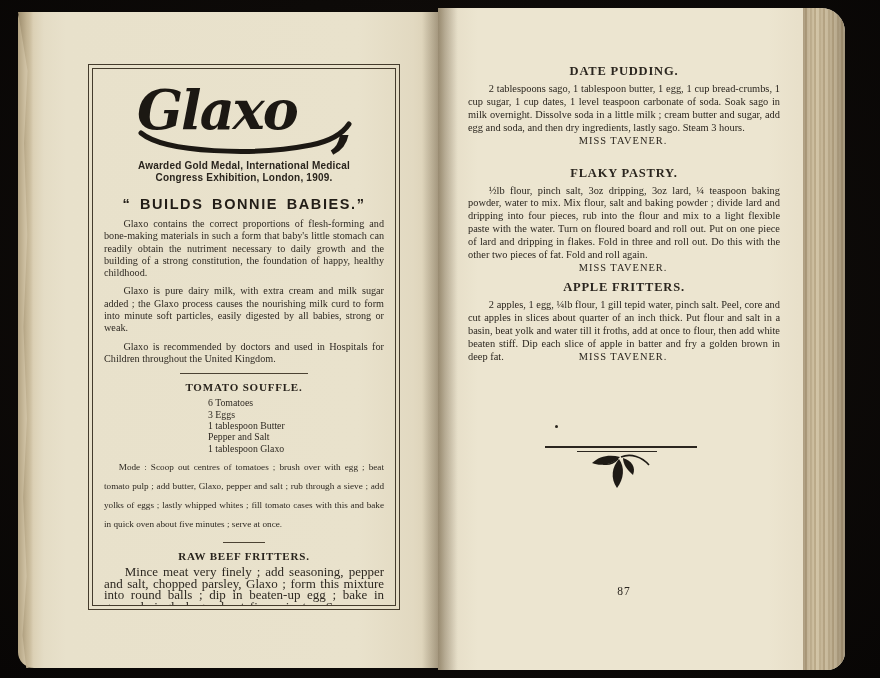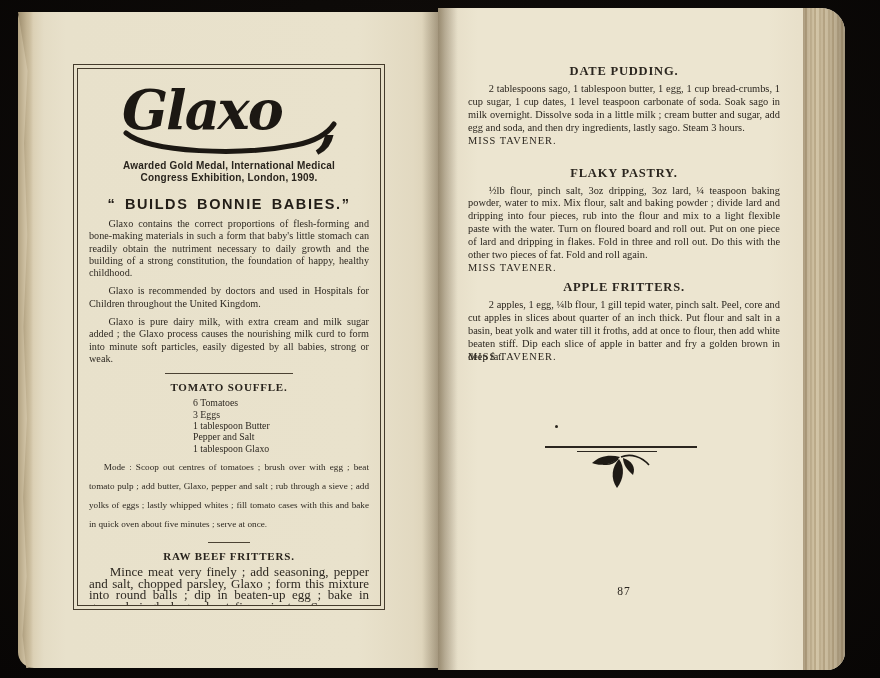--- a/index.html
+++ b/index.html
@@ -9,21 +9,21 @@
   .page-left{position:absolute;left:18px;top:12px;width:420px;height:656px;
     border-radius:6px 0 0 16px;
     background:linear-gradient(90deg,#b3a382 0px,#cdbfa1 7px,#dcd1b6 16px,#e4dcc5 26px,#e8e1cb 48px,#e9e2cc 340px,#e2d9c1 395px,#d8cdb2 420px);
     border-right:1px solid rgba(45,33,18,.55);}
   .page-left::before{content:'';position:absolute;left:0;top:0;bottom:0;width:15px;
     background:linear-gradient(90deg,#9c8c6c,#c3b494 60%,rgba(195,180,148,0));
     clip-path:polygon(0 0,100% 0,100% 100%,55% 100%,30% 95%,58% 86%,34% 74%,60% 62%,36% 48%,62% 34%,40% 20%,64% 9%);}
   .page-left::after{content:'';position:absolute;right:0;top:0;bottom:0;width:16px;
     background:linear-gradient(90deg,rgba(62,46,24,0),rgba(62,46,24,.33));}
 
-  .ad-box{position:absolute;left:55px;top:52px;width:312px;height:546px;box-sizing:border-box;
+  .ad-box{position:absolute;left:70px;top:52px;width:312px;height:546px;box-sizing:border-box;
     border:1px solid #443b2c;padding:3px;}
   .ad-inner{box-sizing:border-box;height:100%;border:1px solid #443b2c;padding:8px 11px 6px;
     text-align:center;color:#2e2922;overflow:hidden;}
 
   .logo-wrap{margin:0 auto;width:258px;height:80px;}
   .award{font-family:"Liberation Sans",sans-serif;font-weight:bold;font-size:10px;line-height:12px;
     color:#29241d;letter-spacing:.2px;margin-top:3px;}
   .slogan{font-family:"Liberation Sans",sans-serif;font-weight:bold;font-size:14.5px;
     letter-spacing:1.6px;word-spacing:3px;margin-top:12px;color:#221d17;}
 
@@ -47,21 +47,21 @@
     background:linear-gradient(90deg,rgba(62,46,24,.38),rgba(62,46,24,0));}
   .fore-edge{position:absolute;right:0;top:0;bottom:0;width:42px;border-radius:0 24px 18px 0;
     background:
       linear-gradient(90deg,rgba(90,70,45,.28) 0%,rgba(90,70,45,0) 25%,rgba(70,52,30,.12) 70%,rgba(50,36,20,.3) 100%),
       repeating-linear-gradient(90deg,#cdbe9f 0 2px,#bcab8a 2px 4px,#d5c7a9 4px 7px,#c3b393 7px 9px);}
 
   .page-content{position:absolute;left:30px;top:0;width:312px;color:#2b261f;}
   .r-title{font-size:12.5px;font-weight:bold;letter-spacing:.8px;text-align:center;}
   .t1{margin-top:56px;} .t2{margin-top:18px;} .t3{margin-top:5px;font-family:Liberation Serif, serif;}
   .r-body{font-size:10.4px;line-height:12.9px;text-align:justify;text-indent:2em;margin:4px 0 0;}
-  .attribution{text-align:left;font-size:10.4px;line-height:12.9px;letter-spacing:1px;padding-right:2px;}
+  .attribution{text-align:center;font-size:10.4px;line-height:12.9px;letter-spacing:1px;padding-right:2px;}
   .attr-inline{margin-top:-12.9px;}
 
   .spec-dot{position:absolute;left:117px;top:417px;width:3px;height:3px;border-radius:50%;background:#2b261f;}
   .rule-long{position:absolute;left:107px;top:438px;width:152px;height:2px;background:#2b261f;}
   .rule-short{position:absolute;left:139px;top:443px;width:80px;height:1px;background:#2b261f;}
   .ornament{position:absolute;left:152px;top:446px;}
   .page-num{position:absolute;left:30px;top:577px;width:312px;text-align:center;font-size:11.5px;letter-spacing:1px;color:#2b261f;}
 </style>
 </head>
 <body>
@@ -81,22 +81,22 @@
         </div>
 
         <div class="award">
           <div>Awarded Gold Medal, International Medical</div>
           <div>Congress Exhibition, London, 1909.</div>
         </div>
 
         <div class="slogan">“ BUILDS BONNIE BABIES.”</div>
 
         <p class="body-par">Glaxo contains the correct proportions of flesh-forming and bone-making materials in such a form that baby's little stomach can readily obtain the nutriment necessary to daily growth and the building of a strong constitution, the foundation of happy, healthy childhood.</p>
+        <p class="body-par">Glaxo is pure dairy milk, with extra cream and milk sugar added ; the Glaxo process causes the nourishing milk curd to form into minute soft particles, easily digested by all babies, strong or weak.</p>
         <p class="body-par">Glaxo is recommended by doctors and used in Hospitals for Children throughout the United Kingdom.</p>
-        <p class="body-par">Glaxo is pure dairy milk, with extra cream and milk sugar added ; the Glaxo process causes the nourishing milk curd to form into minute soft particles, easily digested by all babies, strong or weak.</p>
 
         <div class="mini-rule"></div>
 
         <div class="recipe-title">TOMATO SOUFFLE.</div>
         <div class="ingredients">
           <div>6 Tomatoes</div>
           <div>3 Eggs</div>
           <div>1 tablespoon Butter</div>
           <div>Pepper and Salt</div>
           <div>1 tablespoon Glaxo</div>

